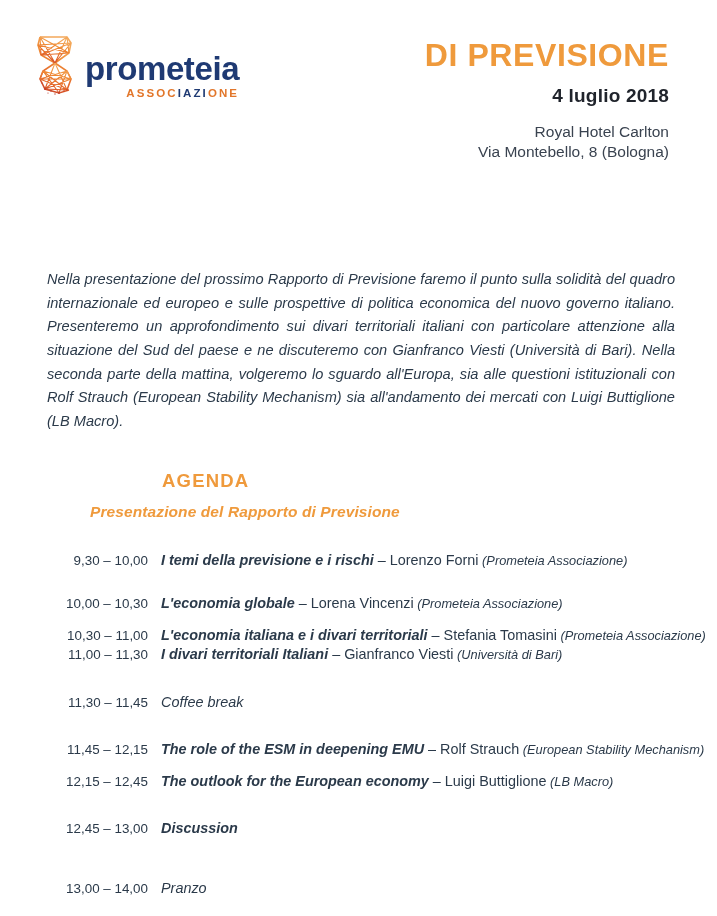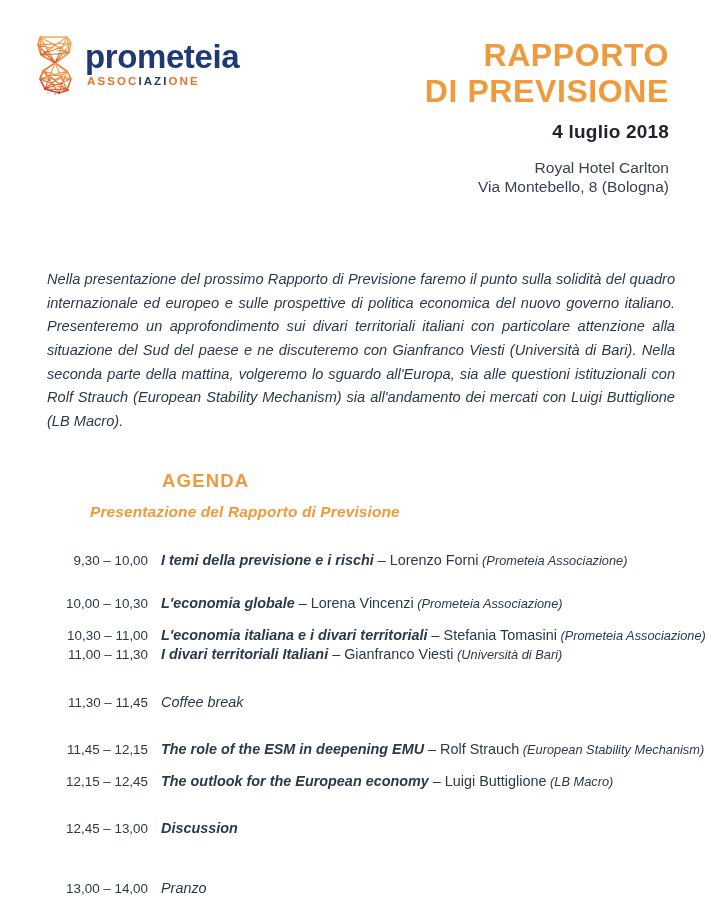--- a/index.html
+++ b/index.html
@@ -28,21 +28,22 @@
     display: flex;
     align-items: flex-start;
   }
   .logo-mark {
     width: 44px;
     height: 64px;
     flex: 0 0 auto;
   }
   .logo-words {
     margin-left: 8px;
-    margin-top: 8px;
+    margin-top: 20px;
+    text-align: right;
   }
   .logo-name {
     font-size: 33px;
     font-weight: bold;
     color: #1f3a73;
     line-height: 0.95;
     letter-spacing: -0.4px;
   }
   .logo-sub {
     font-size: 11.5px;
@@ -201,21 +202,20 @@
       </svg>
     </span>
     <span class="logo-words">
       <div class="logo-name">prometeia</div>
       <div class="logo-sub"><span>ASSOC</span><span class="blue">IAZI</span><span>ONE</span></div>
     </span>
   </div>
 
   <div class="title-block">
     <div class="main-title">
-      <div>RAPPORTO</div>
       <div>DI PREVISIONE</div>
     </div>
     <div class="date-line">4 luglio 2018</div>
     <div class="venue">
       <div>Royal Hotel Carlton</div>
       <div>Via Montebello, 8 (Bologna)</div>
     </div>
   </div>
 
 </div>

